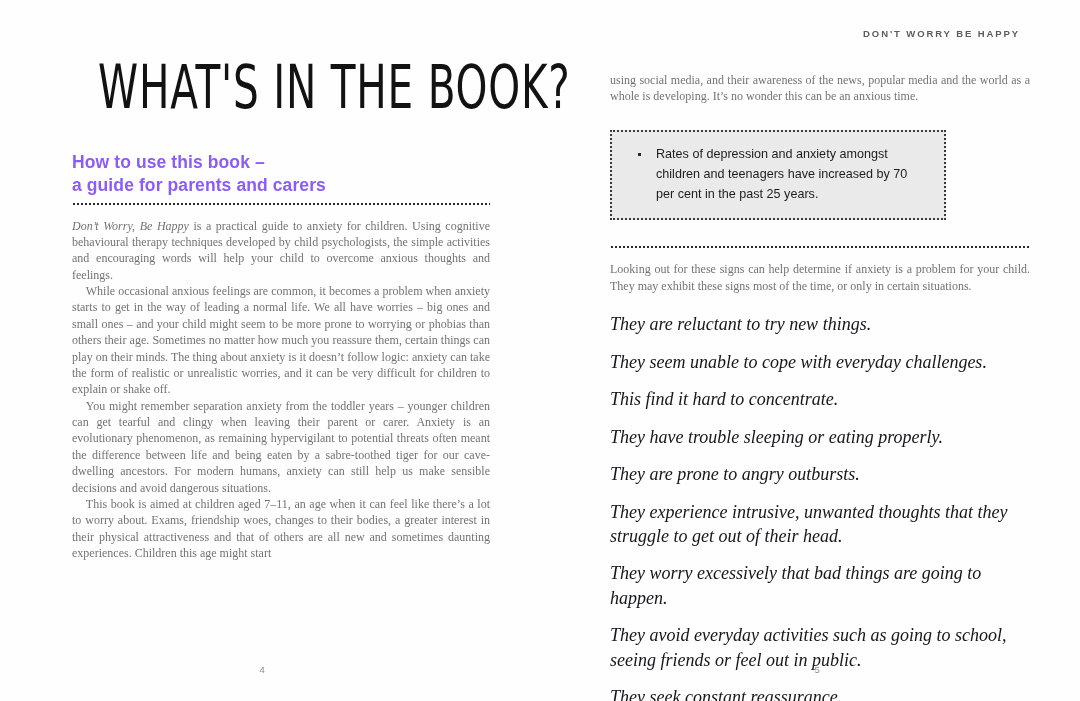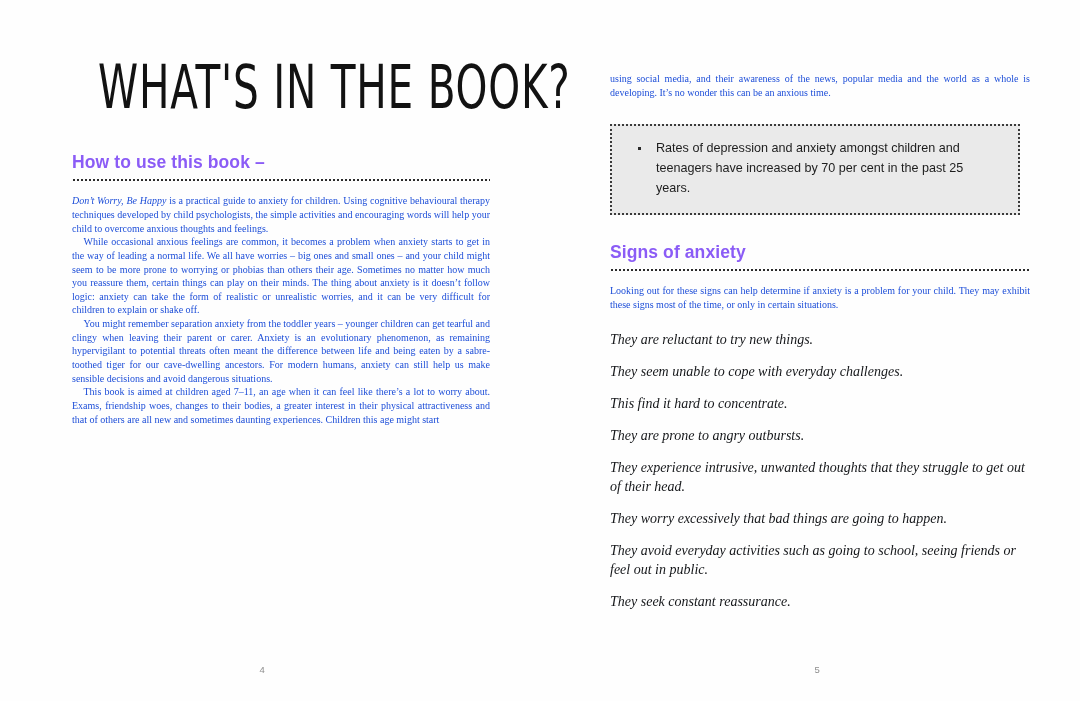--- a/index.html
+++ b/index.html
@@ -74,26 +74,26 @@
     margin-top: 5px;
     margin-bottom: 13px;
     background-image: radial-gradient(#2b2b2b 42%, rgba(0,0,0,0) 44%);
     background-size: 4px 2px;
     background-repeat: repeat-x;
     background-position: 0 center;
   }
 
   p.body {
     font-family: "Liberation Serif", serif;
-    font-size: 10px;
+    font-size: 12px;
     line-height: 1.365;
     text-align: justify;
     text-justify: inter-word;
     margin: 0;
-    color: #1d4ed8;
+    color: #737373;
     hyphens: none;
   }
   p.body + p.body { text-indent: 1.15em; }
   p.body.noindent { text-indent: 0; }
 
   .it { font-style: italic; margin-top: 26px; }
 
   
   .col-right {
     position: absolute;
@@ -102,21 +102,21 @@
     width: 420px;
   }
 
   .callout {
     margin-top: 25px;
     margin-bottom: 26px;
     background: #eaeaea;
     border: 2px dotted #3a3a3a;
     padding: 13px 22px 14px 22px;
     box-sizing: border-box;
-    width: 410px;
+    width: 336px;
   }
   .callout ul {
     margin: 0;
     padding: 0;
     list-style: none;
   }
   .callout li {
     position: relative;
     padding-left: 22px;
     font-family: "Liberation Sans", sans-serif;
@@ -135,21 +135,21 @@
   }
 
   .signs-list {
     margin: 18px 0 0 0;
     padding: 0;
     list-style: none;
   }
   .signs-list li {
     font-family: "Liberation Serif", serif;
     font-style: italic;
-    font-size: 14px;
+    font-size: 18px;
     line-height: 1.36;
     color: #15171a;
     margin-bottom: 13px;
     text-align: left;
   }
 
   
   .folio {
     position: absolute;
     bottom: 26px;
@@ -159,29 +159,31 @@
     letter-spacing: 0.5px;
   }
   .folio-left  { left: 0;    width: 525px; text-align: center; }
   .folio-right { left: 555px; width: 525px; text-align: center; }
 </style>
 </head>
 <body>
 
 <div class="page">
 
+  <div class="running-header">DON'T WORRY BE HAPPY</div>
 
   <div class="col-left">
 
     <h1 class="chapter-title">WHAT'S IN THE BOOK?</h1>
 
     <div style="height:42px"></div>
 
     <div>
       <div class="section-head">How to use this book –</div>
+      <div class="section-head">a guide for parents and carers</div>
     </div>
 
     <div class="dot-rule"></div>
 
     <p class="body noindent">
       <span class="it">Don’t Worry, Be Happy</span><span> is a practical guide to anxiety for children. Using cognitive behavioural therapy techniques developed by child psychologists, the simple activities and encouraging words will help your child to overcome anxious thoughts and feelings.</span>
     </p>
     <p class="body">While occasional anxious feelings are common, it becomes a problem when anxiety starts to get in the way of leading a normal life. We all have worries – big ones and small ones – and your child might seem to be more prone to worrying or phobias than others their age. Sometimes no matter how much you reassure them, certain things can play on their minds. The thing about anxiety is it doesn’t follow logic: anxiety can take the form of realistic or unrealistic worries, and it can be very difficult for children to explain or shake off.</p>
     <p class="body">You might remember separation anxiety from the toddler years – younger children can get tearful and clingy when leaving their parent or carer. Anxiety is an evolutionary phenomenon, as remaining hypervigilant to potential threats often meant the difference between life and being eaten by a sabre-toothed tiger for our cave-dwelling ancestors. For modern humans, anxiety can still help us make sensible decisions and avoid dangerous situations.</p>
     <p class="body">This book is aimed at children aged 7–11, an age when it can feel like there’s a lot to worry about. Exams, friendship woes, changes to their bodies, a greater interest in their physical attractiveness and that of others are all new and sometimes daunting experiences. Children this age might start</p>
@@ -190,29 +192,29 @@
   <div class="col-right">
 
     <p class="body noindent">using social media, and their awareness of the news, popular media and the world as a whole is developing. It’s no wonder this can be an anxious time.</p>
 
     <div class="callout">
       <ul>
         <li>Rates of depression and anxiety amongst children and teenagers have increased by 70 per cent in the past 25 years.</li>
       </ul>
     </div>
 
-    <div class="section-head">Signs of anxiety</div>
     <div class="dot-rule"></div>
 
     <p class="body noindent">Looking out for these signs can help determine if anxiety is a problem for your child. They may exhibit these signs most of the time, or only in certain situations.</p>
 
     <ul class="signs-list">
       <li>They are reluctant to try new things.</li>
       <li>They seem unable to cope with everyday challenges.</li>
       <li>This find it hard to concentrate.</li>
+      <li>They have trouble sleeping or eating properly.</li>
       <li>They are prone to angry outbursts.</li>
       <li>They experience intrusive, unwanted thoughts that they struggle to get out of their head.</li>
       <li>They worry excessively that bad things are going to happen.</li>
       <li>They avoid everyday activities such as going to school, seeing friends or feel out in public.</li>
       <li>They seek constant reassurance.</li>
     </ul>
   </div>
 
   <div class="folio folio-left">4</div>
   <div class="folio folio-right">5</div>

